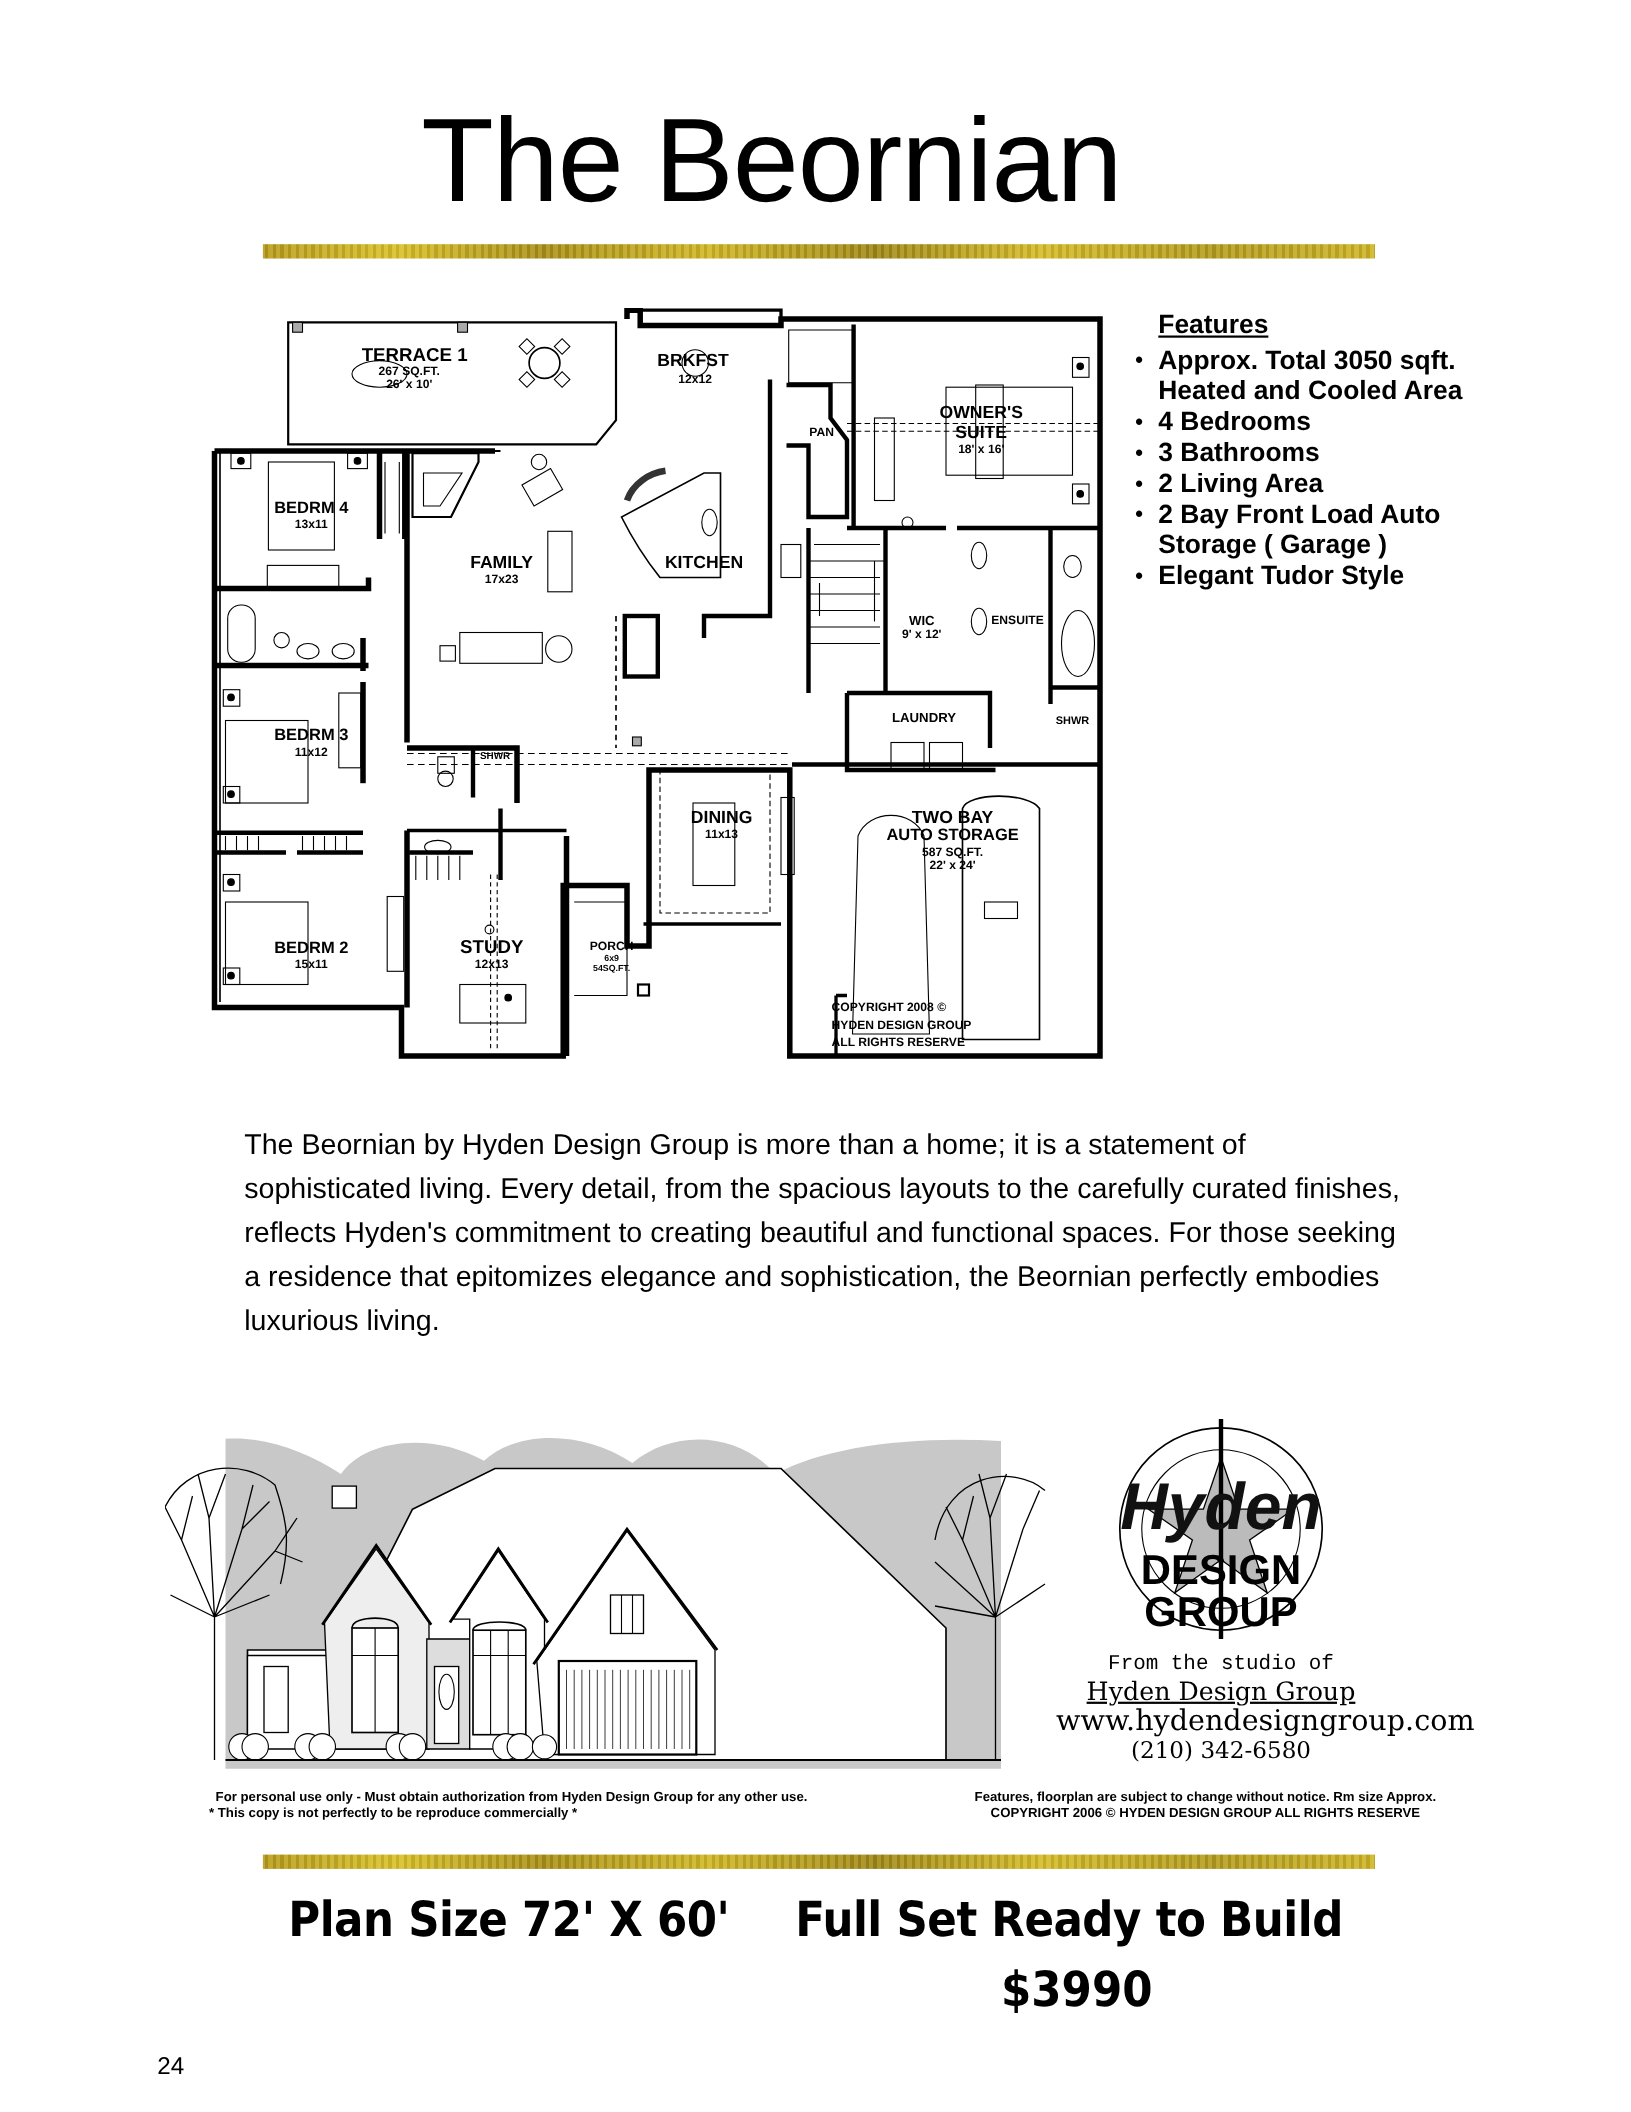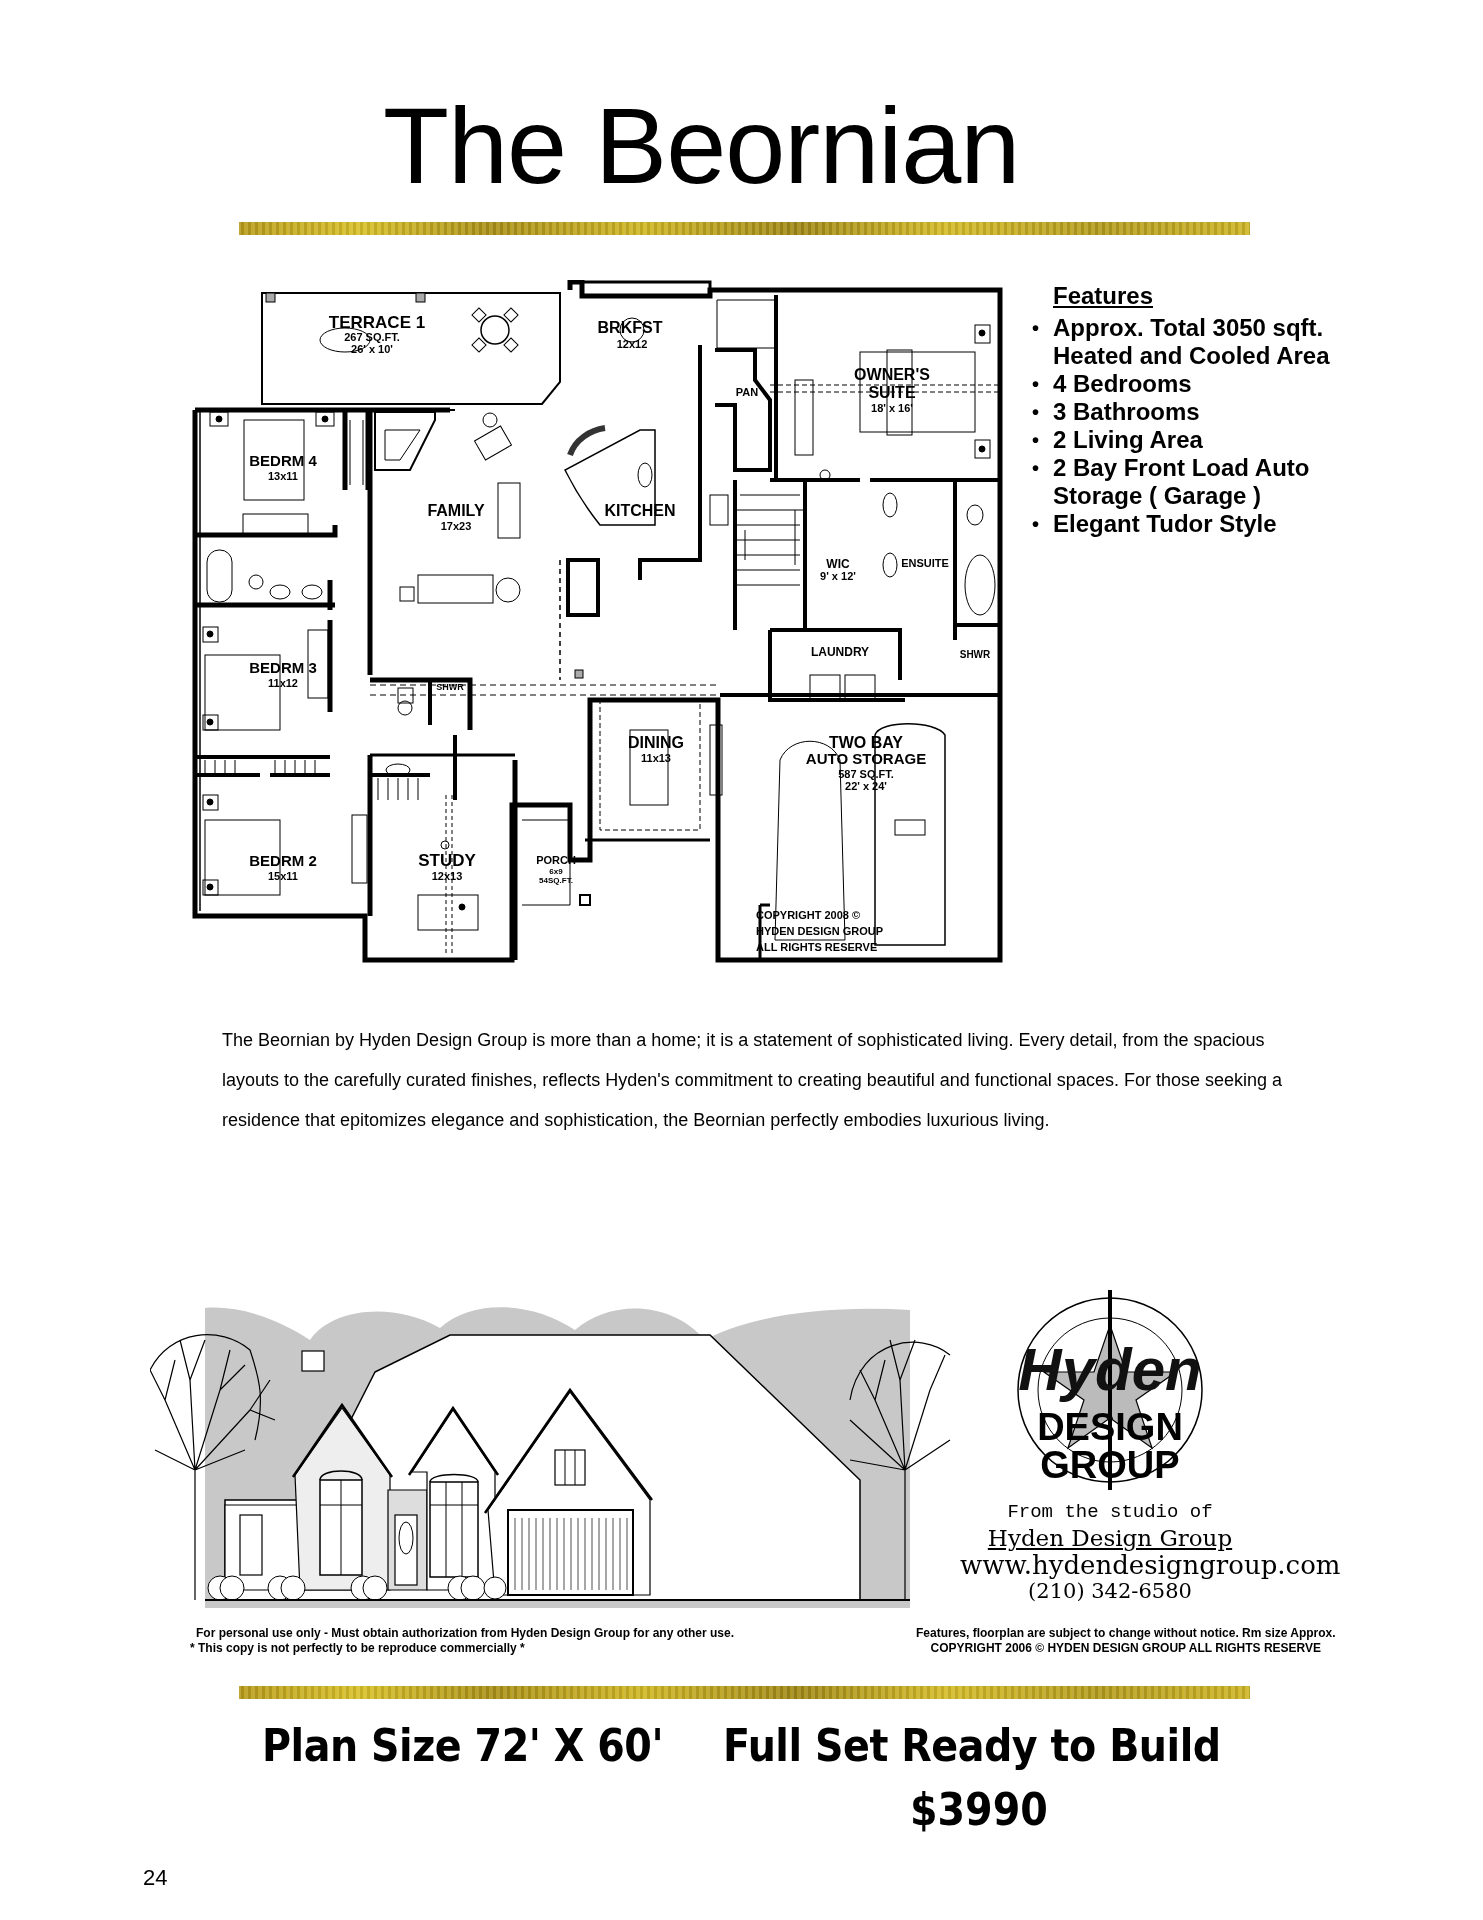--- a/index.html
+++ b/index.html
@@ -8,34 +8,34 @@
   .title { left:383px; top:92px; font-size:108px; font-weight:400; letter-spacing:-1px; line-height:1; font-family:"Liberation Sans", sans-serif; }
   .gold-bar { height:13px; background:linear-gradient(90deg,#b69a1c 0%,#d8c02a 12%,#a88e18 25%,#cfb626 40%,#9e8617 55%,#d4bb2a 70%,#b29a1e 85%,#cdb427 100%); }
   .gold-bar::after { content:""; position:absolute; inset:0; background:repeating-linear-gradient(90deg, rgba(255,255,255,.12) 0 2px, rgba(0,0,0,.08) 2px 5px, rgba(255,240,120,.15) 5px 7px); }
   .bar-top { left:239px; top:222px; width:1011px; }
   .bar-bottom { left:239px; top:1686px; width:1011px; }
   .features { left:1030px; top:282px; width:460px; font-weight:700; font-size:24px; line-height:28px; }
   .features h3 { margin:0 0 4px 23px; font-size:24px; text-decoration:underline; font-weight:700; }
   .features ul { list-style:none; margin:0; padding:0; }
   .features li { position:relative; padding-left:23px; white-space:pre-line; }
   .features li::before { content:"•"; position:absolute; left:2px; top:0; font-size:20px; }
-  .desc { left:222px; top:1020px; width:1060px; font-size:18px; line-height:40px; }
+  .desc { left:222px; top:1020px; width:1060px; font-size:26px; line-height:40px; }
   .desc p { margin:0; }
   .floorplan { left:185px; top:280px; }
   .elev { left:150px; top:1300px; }
   .logo { left:960px; top:1290px; width:300px; }
   .logo-text { left:960px; top:1500px; width:300px; text-align:center; font-family:"DejaVu Serif", serif; }
   .logo-text .from { font-size:19px; line-height:24px;font-family:Liberation Mono, monospace; }
   .logo-text .studio { font-size:23px; line-height:28px; text-decoration:underline; }
   .logo-text .web { font-size:26px; line-height:26px;text-align:center; }
   .logo-text .phone { font-size:21px; line-height:26px; }
   .disclaim { font-size:12px; font-weight:700; line-height:15px; }
   .disc-left { left:196px; top:1626px; }
   .disc-left .l2 { margin-left:-6px; }
-  .disc-right { left:886px; top:1626px; text-align:center;margin-left:30px; }
+  .disc-right { left:886px; top:1626px; text-align:center; }
   .plan-size { left:262px; top:1720px; font-size:44px; font-weight:700; letter-spacing:-0.5px; font-family:"DejaVu Sans", sans-serif; transform:scaleX(0.9); transform-origin:left; }
   .full-set { left:723px; top:1720px; font-size:44px; font-weight:700; letter-spacing:-0.5px; font-family:"DejaVu Sans", sans-serif; transform:scaleX(0.9); transform-origin:left; }
   .price { left:910px; top:1784px; font-size:44px; font-weight:700; font-family:"DejaVu Sans", sans-serif; transform:scaleX(0.9); transform-origin:left; }
   .page-num { left:143px; top:1865px; font-size:22px; }
   svg text { font-family:"Liberation Sans", sans-serif; font-weight:700; }
 </style>
 </head>
 <body>
 
 <div class="abs title">The Beornian</div>

